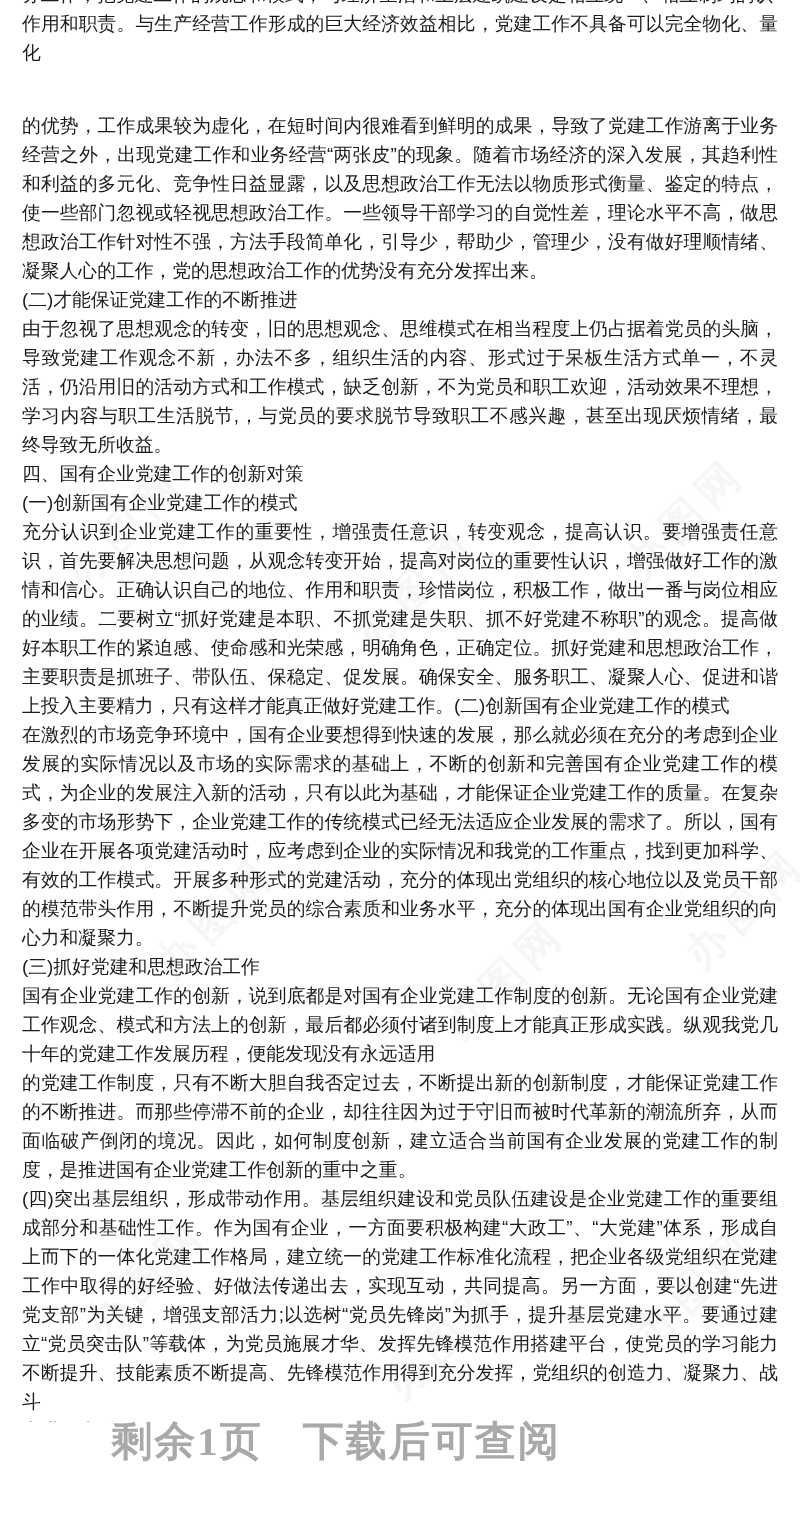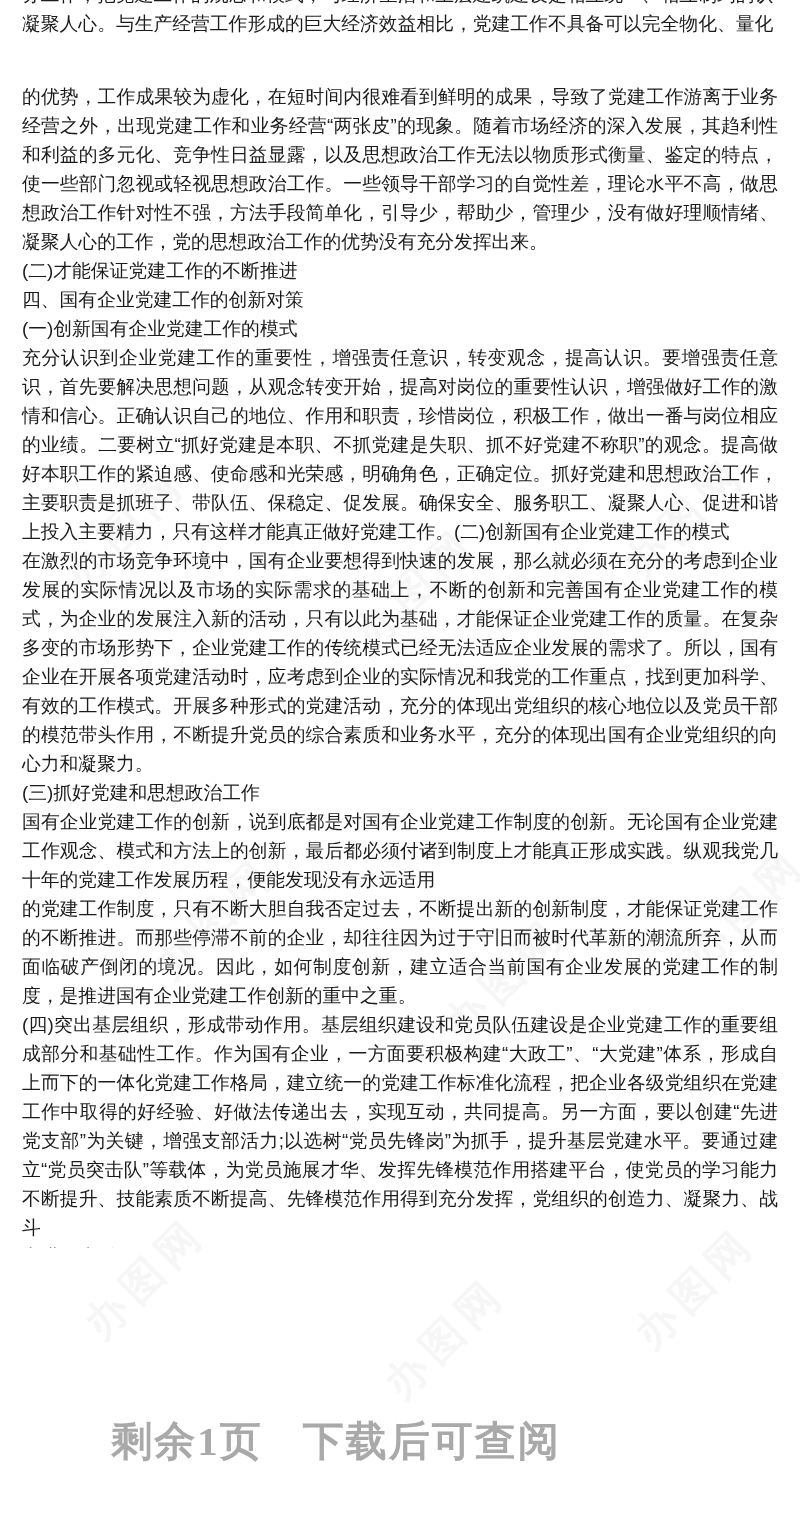--- a/index.html
+++ b/index.html
@@ -58,23 +58,24 @@
   <span class="wm" style="left:670px;top:880px;">办图网</span>
   <span class="wm" style="left:70px;top:1250px;">办图网</span>
   <span class="wm" style="left:370px;top:1310px;">办图网</span>
   <span class="wm" style="left:620px;top:1260px;">办图网</span>
 </div>
 
 <div class="doc">
   <div class="clip-top">
     <p>务工作，把党建工作的观念和模式，与经济生活和上层建筑建设是相互统一、相互制约的认</p>
   </div>
-  <p class="gap-after">凝聚人心。与生产经营工作形成的巨大经济效益相比，党建工作不具备可以完全物化、量化</p>
+  <p class="gap-after">作用和职责。与生产经营工作形成的巨大经济效益相比，党建工作不具备可以完全物化、量化</p>
   <p>的优势，工作成果较为虚化，在短时间内很难看到鲜明的成果，导致了党建工作游离于业务经营之外，出现党建工作和业务经营“两张皮”的现象。随着市场经济的深入发展，其趋利性和利益的多元化、竞争性日益显露，以及思想政治工作无法以物质形式衡量、鉴定的特点，使一些部门忽视或轻视思想政治工作。一些领导干部学习的自觉性差，理论水平不高，做思想政治工作针对性不强，方法手段简单化，引导少，帮助少，管理少，没有做好理顺情绪、凝聚人心的工作，党的思想政治工作的优势没有充分发挥出来。</p>
   <p>(二)才能保证党建工作的不断推进</p>
+  <p>由于忽视了思想观念的转变，旧的思想观念、思维模式在相当程度上仍占据着党员的头脑，导致党建工作观念不新，办法不多，组织生活的内容、形式过于呆板生活方式单一，不灵活，仍沿用旧的活动方式和工作模式，缺乏创新，不为党员和职工欢迎，活动效果不理想，学习内容与职工生活脱节,，与党员的要求脱节导致职工不感兴趣，甚至出现厌烦情绪，最终导致无所收益。</p>
   <p>四、国有企业党建工作的创新对策</p>
   <p>(一)创新国有企业党建工作的模式</p>
   <p>充分认识到企业党建工作的重要性，增强责任意识，转变观念，提高认识。要增强责任意识，首先要解决思想问题，从观念转变开始，提高对岗位的重要性认识，增强做好工作的激情和信心。正确认识自己的地位、作用和职责，珍惜岗位，积极工作，做出一番与岗位相应的业绩。二要树立“抓好党建是本职、不抓党建是失职、抓不好党建不称职”的观念。提高做好本职工作的紧迫感、使命感和光荣感，明确角色，正确定位。抓好党建和思想政治工作，主要职责是抓班子、带队伍、保稳定、促发展。确保安全、服务职工、凝聚人心、促进和谐上投入主要精力，只有这样才能真正做好党建工作。(二)创新国有企业党建工作的模式</p>
   <p>在激烈的市场竞争环境中，国有企业要想得到快速的发展，那么就必须在充分的考虑到企业发展的实际情况以及市场的实际需求的基础上，不断的创新和完善国有企业党建工作的模式，为企业的发展注入新的活动，只有以此为基础，才能保证企业党建工作的质量。在复杂多变的市场形势下，企业党建工作的传统模式已经无法适应企业发展的需求了。所以，国有企业在开展各项党建活动时，应考虑到企业的实际情况和我党的工作重点，找到更加科学、有效的工作模式。开展多种形式的党建活动，充分的体现出党组织的核心地位以及党员干部的模范带头作用，不断提升党员的综合素质和业务水平，充分的体现出国有企业党组织的向心力和凝聚力。</p>
   <p>(三)抓好党建和思想政治工作</p>
   <p>国有企业党建工作的创新，说到底都是对国有企业党建工作制度的创新。无论国有企业党建工作观念、模式和方法上的创新，最后都必须付诸到制度上才能真正形成实践。纵观我党几十年的党建工作发展历程，便能发现没有永远适用</p>
   <p>的党建工作制度，只有不断大胆自我否定过去，不断提出新的创新制度，才能保证党建工作的不断推进。而那些停滞不前的企业，却往往因为过于守旧而被时代革新的潮流所弃，从而面临破产倒闭的境况。因此，如何制度创新，建立适合当前国有企业发展的党建工作的制度，是推进国有企业党建工作创新的重中之重。</p>
   <p>(四)突出基层组织，形成带动作用。基层组织建设和党员队伍建设是企业党建工作的重要组成部分和基础性工作。作为国有企业，一方面要积极构建“大政工”、“大党建”体系，形成自上而下的一体化党建工作格局，建立统一的党建工作标准化流程，把企业各级党组织在党建工作中取得的好经验、好做法传递出去，实现互动，共同提高。另一方面，要以创建“先进党支部”为关键，增强支部活力;以选树“党员先锋岗”为抓手，提升基层党建水平。要通过建立“党员突击队”等载体，为党员施展才华、发挥先锋模范作用搭建平台，使党员的学习能力不断提升、技能素质不断提高、先锋模范作用得到充分发挥，党组织的创造力、凝聚力、战斗</p>
   <div class="clip-bottom">
     <p>力进一步增强。</p>

